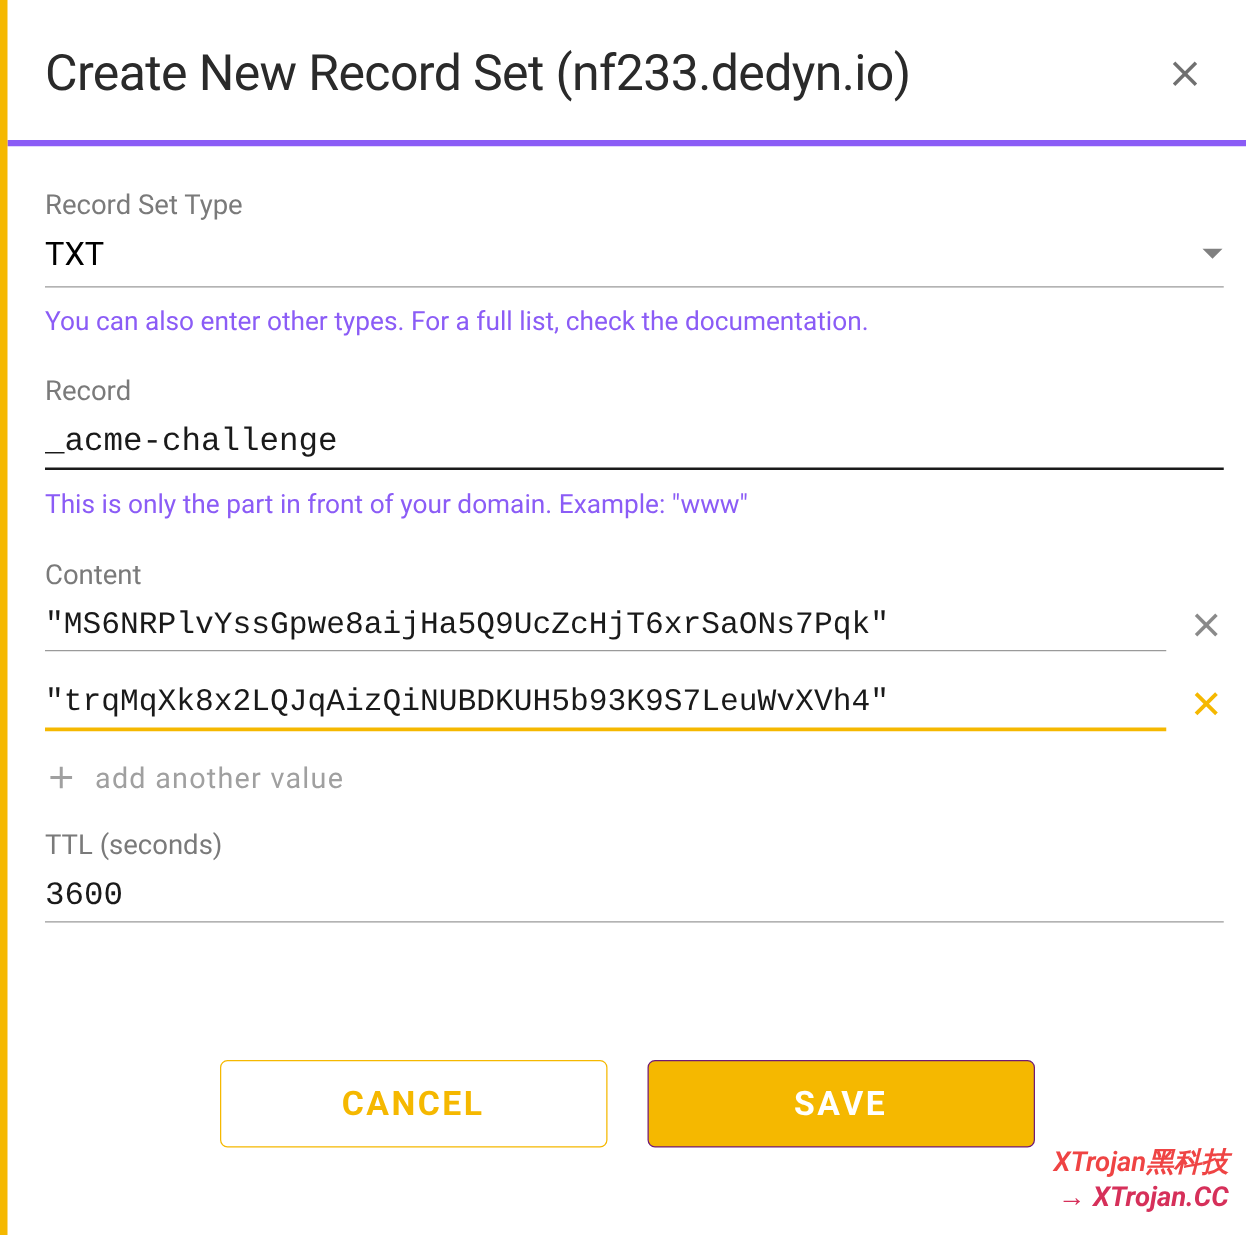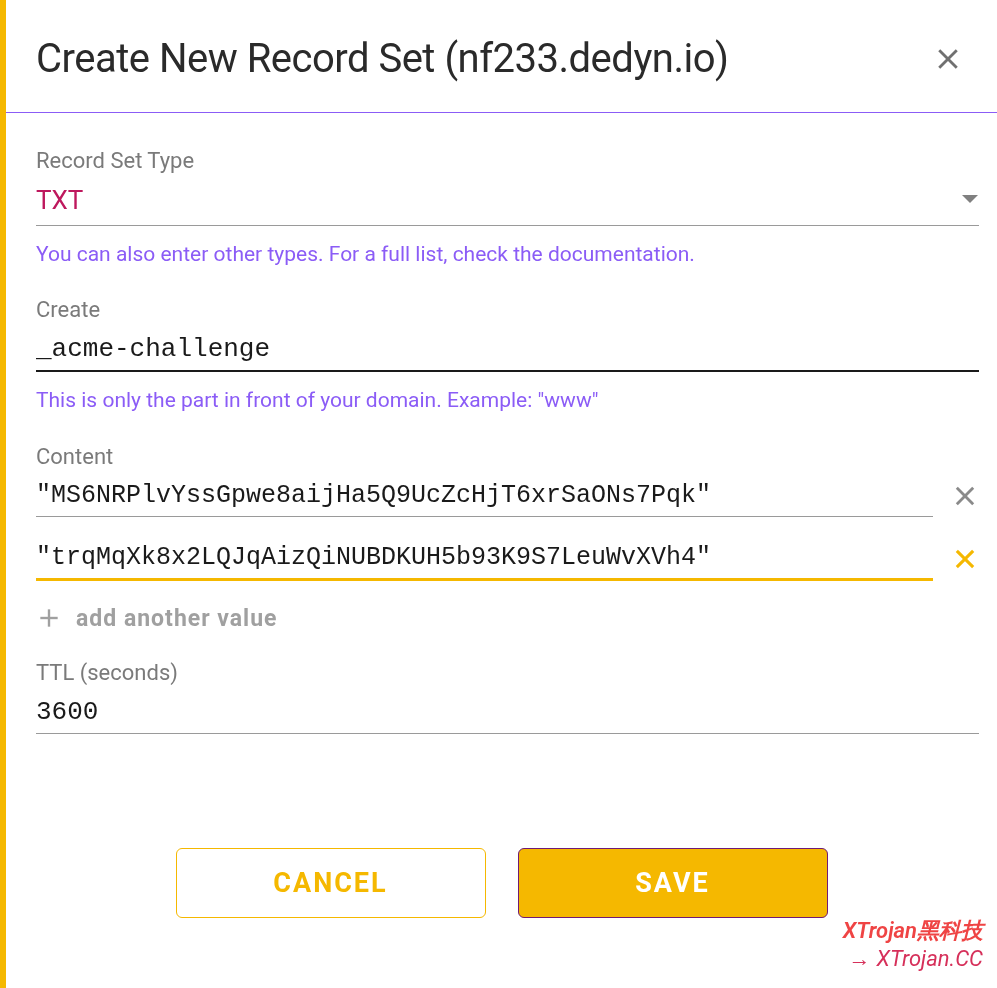--- a/index.html
+++ b/index.html
@@ -26,21 +26,21 @@
       padding-left: 6px;
       display: flex;
       flex-direction: column;
       height: 100%;
     }
     .dialog-header {
       display: flex;
       justify-content: space-between;
       align-items: center;
       padding: 35px 30px 30px 30px;
-      border-bottom: 1px solid #8b5cf6;
+      border-bottom: 5px solid #8b5cf6;
     }
     .dialog-title {
       font-size: 40px;
       font-weight: 400;
       color: #2a2a2a;
       letter-spacing: -0.5px;
     }
     .close-btn {
       background: none;
       border: none;
@@ -67,21 +67,21 @@
     .field-select {
       display: flex;
       justify-content: space-between;
       align-items: center;
       border-bottom: 1px solid #9a9a9a;
       padding: 6px 0 10px 0;
       cursor: pointer;
     }
     .field-select-value {
       font-size: 26px;
-      color: #be185d;
+      color: #000000;
     }
     .dropdown-icon {
       color: #808080;
     }
     .field-hint {
       font-size: 21px;
       color: #8b5cf6;
       margin-top: 14px;
       line-height: 1.4;
     }
@@ -133,21 +133,21 @@
       margin-top: 24px;
       cursor: pointer;
       color: #a0a0a0;
     }
     .add-value-icon {
       display: flex;
       align-items: center;
     }
     .add-value-text {
       font-size: 23px;
-      font-weight: 700;
+      font-weight: 400;
       letter-spacing: 1px;
     }
     .dialog-actions {
       display: flex;
       justify-content: center;
       gap: 32px;
       padding: 0 30px 70px 30px;
     }
     .btn {
       font-size: 27px;
@@ -180,21 +180,21 @@
       pointer-events: none;
     }
     .watermark-line1 {
       color: #ef4444;
       font-weight: 600;
       font-style: italic;
     }
     .watermark-line2 {
       color: #d6305a;
       font-style: italic;
-      font-weight: 400;
+      font-weight: 700;
     }
     .watermark-arrow {
       color: #d6305a;
       margin-right: 6px;
     }
   </style>
 </head>
 <body>
 
 <div class="left-accent"></div>
@@ -220,21 +220,21 @@
         <span class="dropdown-icon">
           <svg width="18" height="12" viewBox="0 0 18 12" fill="currentColor">
             <path d="M1 1 L9 9 L17 1 Z"></path>
           </svg>
         </span>
       </div>
       <div class="field-hint">You can also enter other types. For a full list, check the documentation.</div>
     </div>
 
     <div class="field-group">
-      <label class="field-label">Create</label>
+      <label class="field-label">Record</label>
       <input type="text" class="field-input" value="_acme-challenge" style="">
       <div class="field-hint">This is only the part in front of your domain. Example: "www"</div>
     </div>
 
     <div class="field-group">
       <label class="field-label">Content</label>
 
       <div class="content-row">
         <input type="text" class="field-input field-input-thin" value="&quot;MS6NRPlvYssGpwe8aijHa5Q9UcZcHjT6xrSaONs7Pqk&quot;" style="">
         <button class="clear-btn">

